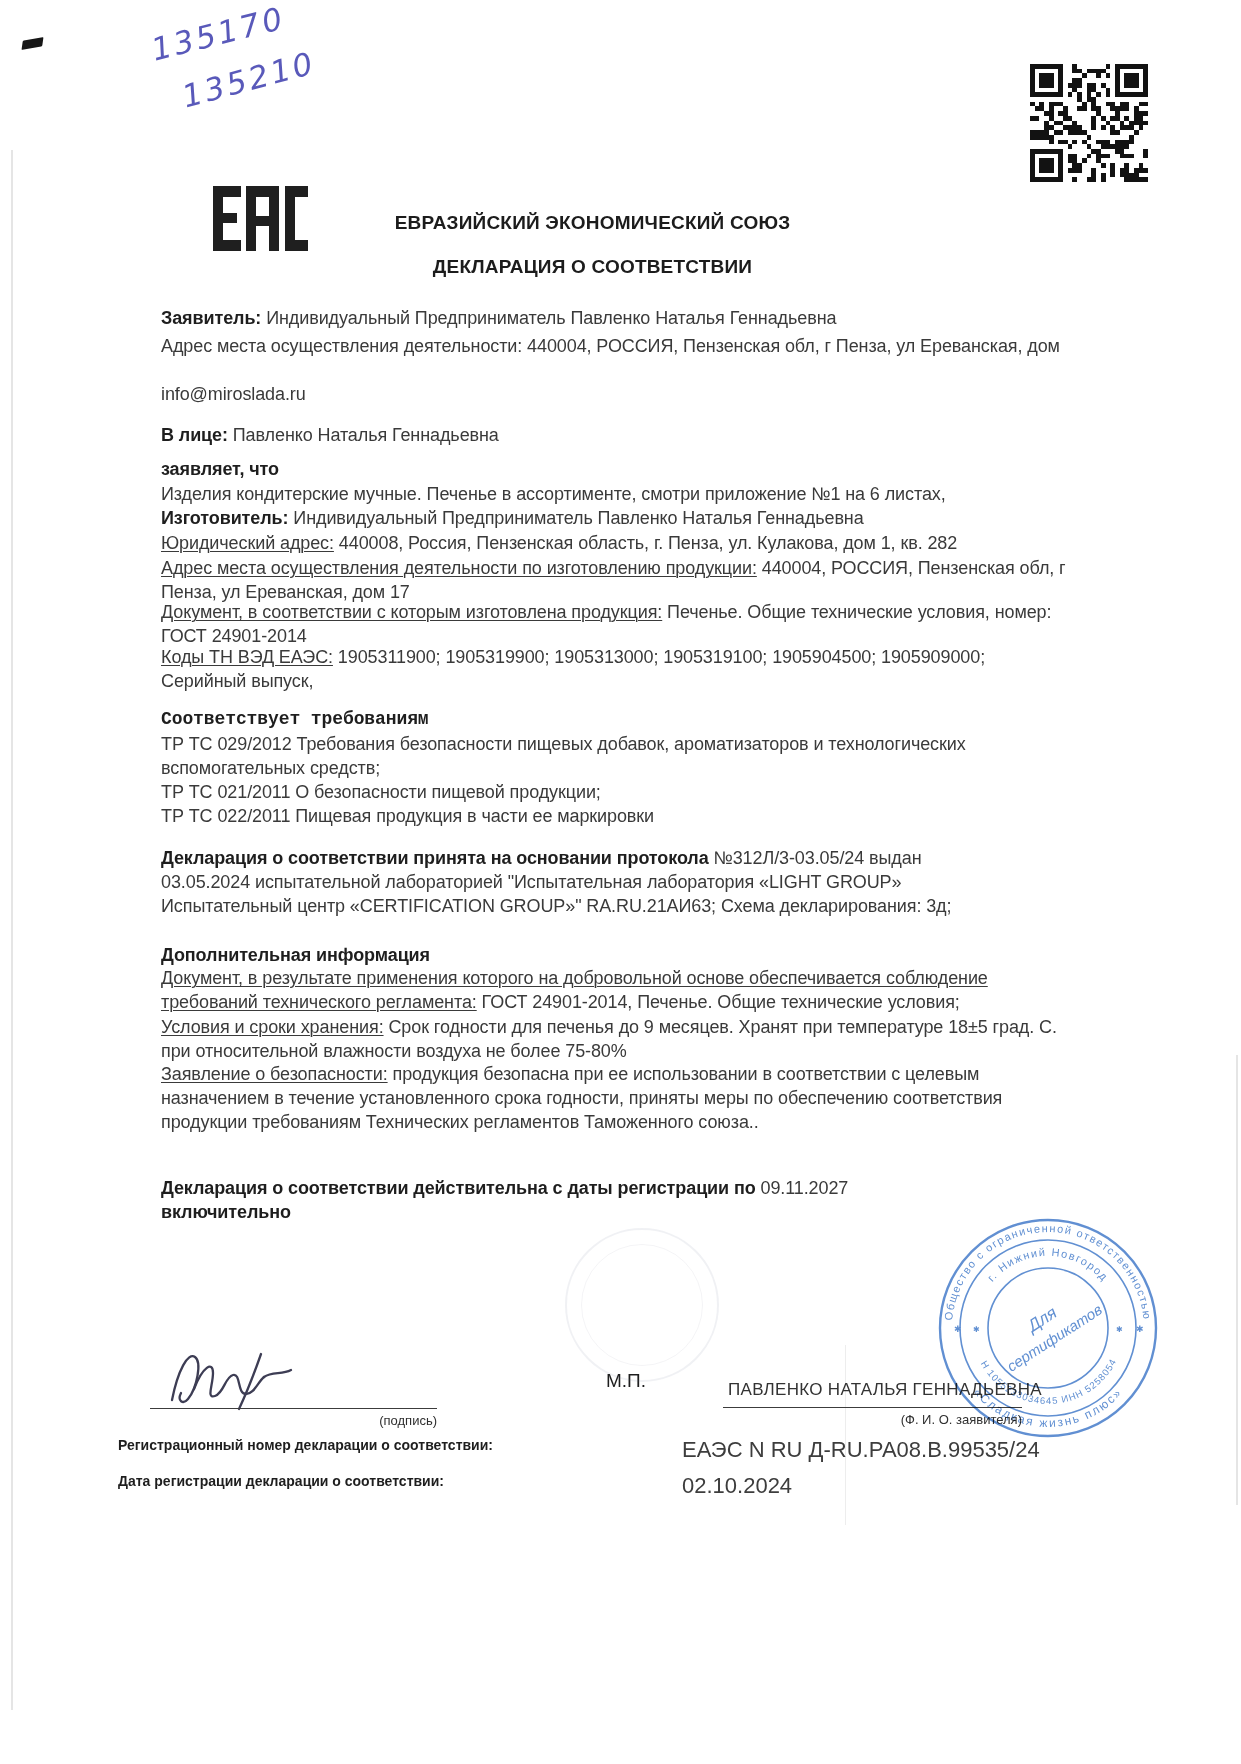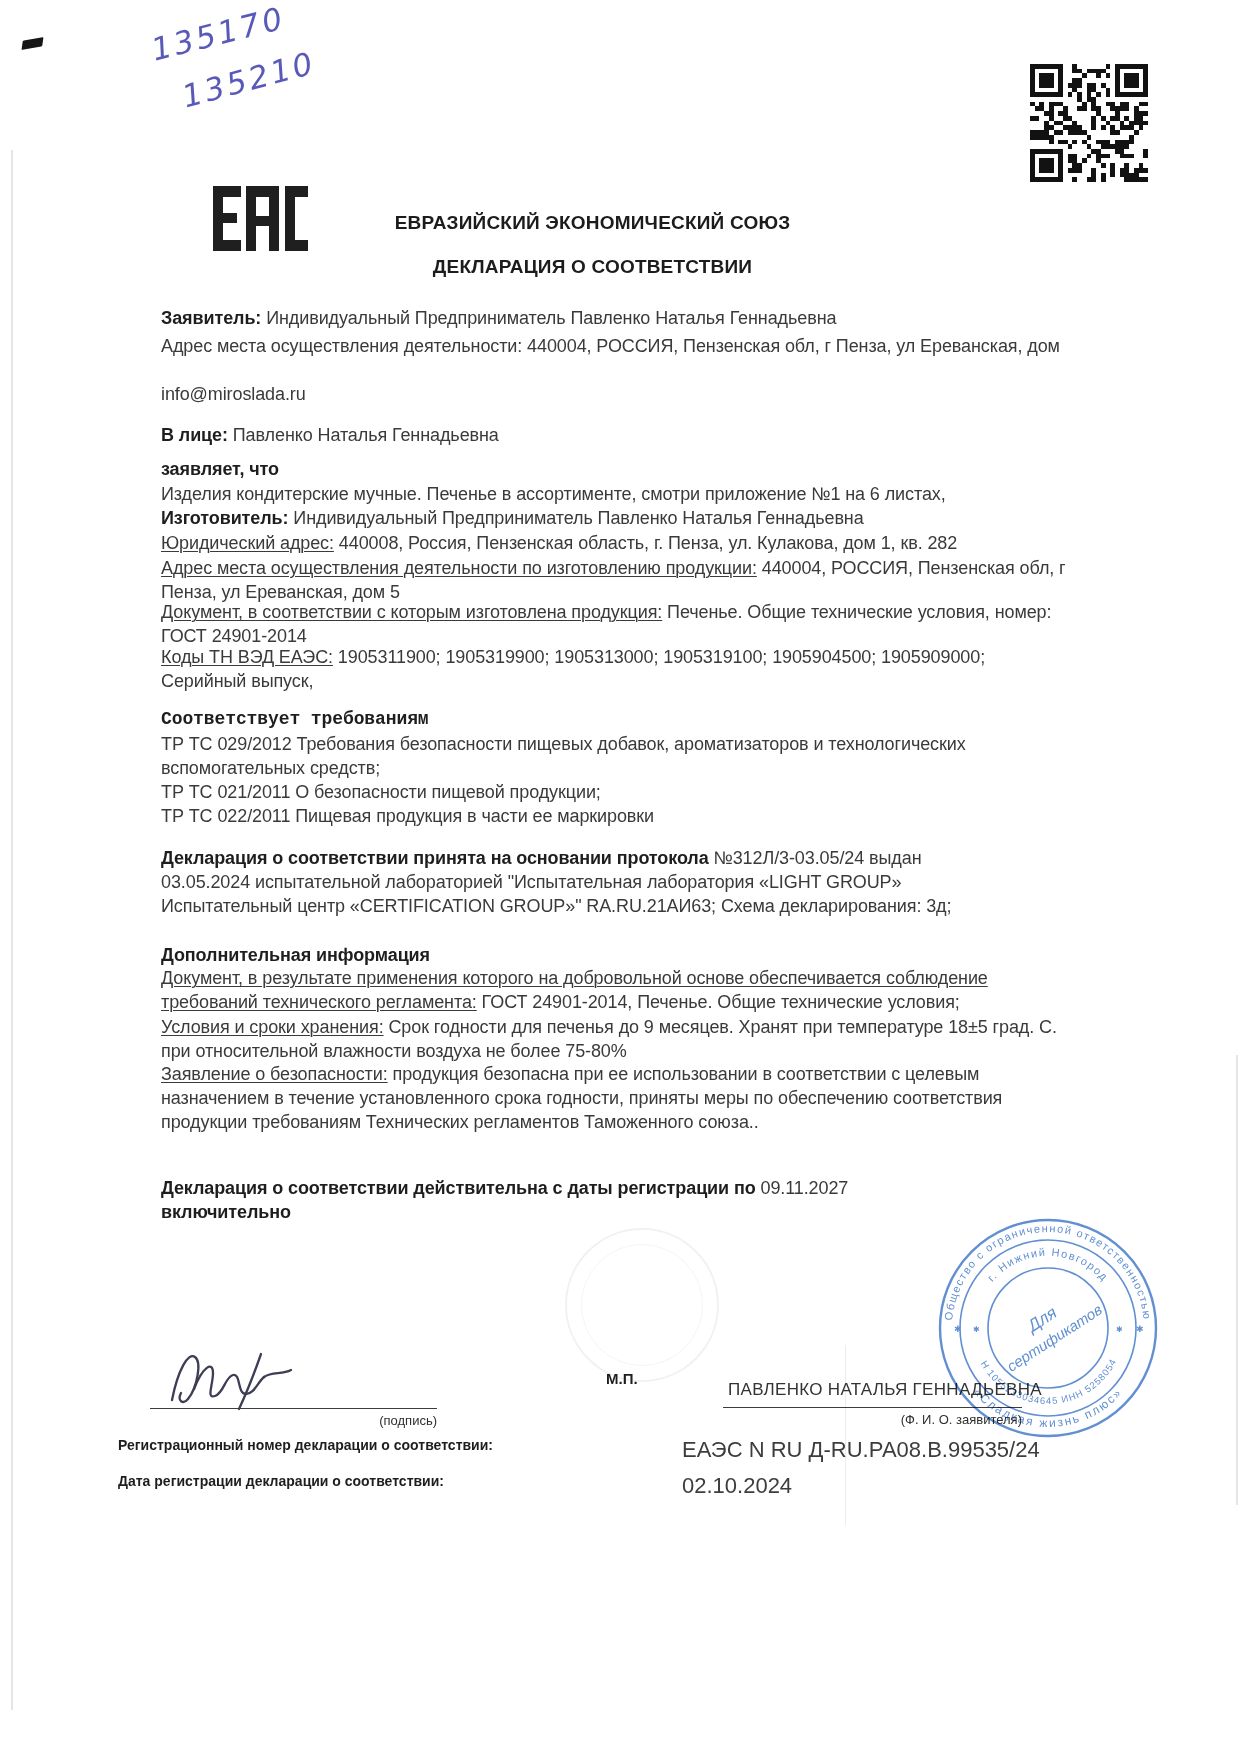--- a/index.html
+++ b/index.html
@@ -30,21 +30,21 @@
     font-size:19px;letter-spacing:.2px;color:#1c1c1c;}
   .t1{top:212px;}
   .t2{top:256px;}
   
   .para{position:absolute;left:118px;width:1016px;font-size:18px;line-height:24px;
     letter-spacing:-0.1px;color:#3a3a3a;margin-left:43px;}
   .run-n{font-weight:normal;}
   .run-b{font-weight:bold;color:#1e1e1e;}
   .run-u{text-decoration:underline;text-underline-offset:2px;text-decoration-thickness:1px;}
   
-  .mp{position:absolute;left:606px;top:1370px;font-size:15px;font-weight:bold;color:#1e1e1e;}
+  .mp{position:absolute;left:606px;top:1370px;font-size:19px;font-weight:normal;color:#1e1e1e;}
   .sig-svg{position:absolute;left:158px;top:1342px;width:250px;height:74px;}
   .sigline{position:absolute;border-top:1.6px solid #3c3c3c;height:0;}
   .sigline.l{left:150px;top:1408px;width:287px;}
   .sigline.r{left:723px;top:1407px;width:299px;}
   .sublabel{position:absolute;font-size:13px;color:#2f2f2f;text-align:right;}
   .sublabel.podpis{left:150px;top:1413px;width:287px;}
   .sublabel.fio{left:723px;top:1412px;width:299px;}
   .fio-value{position:absolute;left:728px;top:1380px;width:320px;font-size:17px;
     letter-spacing:.3px;color:#333;}
   .reg-label{position:absolute;left:118px;font-size:14px;font-weight:bold;color:#1e1e1e;}
@@ -298,21 +298,21 @@
   <div class="title t2">ДЕКЛАРАЦИЯ О СООТВЕТСТВИИ</div>
 
   <div id="doc-body">
       <div class="para" style="top: 306px;"><span class="run-b">Заявитель:</span><span class="run-n"> Индивидуальный Предприниматель Павленко Наталья Геннадьевна</span></div>
       <div class="para" style="top: 334px;"><span class="run-n">Адрес места осуществления деятельности: 440004, РОССИЯ, Пензенская обл, г Пенза, ул Ереванская, дом</span><br><br><span class="run-n">info@miroslada.ru</span></div>
       <div class="para" style="top: 423px;"><span class="run-b">В лице:</span><span class="run-n"> Павленко Наталья Геннадьевна</span></div>
       <div class="para" style="top: 457px;"><span class="run-b">заявляет, что</span></div>
       <div class="para" style="top: 482px;"><span class="run-n">Изделия кондитерские мучные. Печенье в ассортименте, смотри приложение №1 на 6 листах,</span></div>
       <div class="para" style="top: 506px;"><span class="run-b">Изготовитель:</span><span class="run-n"> Индивидуальный Предприниматель Павленко Наталья Геннадьевна</span></div>
       <div class="para" style="top: 531px;"><span class="run-u">Юридический адрес:</span><span class="run-n"> 440008, Россия, Пензенская область, г. Пенза, ул. Кулакова, дом 1, кв. 282</span></div>
-      <div class="para" style="top: 556px;"><span class="run-u">Адрес места осуществления деятельности по изготовлению продукции:</span><span class="run-n"> 440004, РОССИЯ, Пензенская обл, г</span><br><span class="run-n">Пенза, ул Ереванская, дом 5</span></div>
+      <div class="para" style="top: 556px;"><span class="run-u">Адрес места осуществления деятельности по изготовлению продукции:</span><span class="run-n"> 440004, РОССИЯ, Пензенская обл, г</span><br><span class="run-n">Пенза, ул Ереванская, дом 17</span></div>
       <div class="para" style="top: 600px;"><span class="run-u">Документ, в соответствии с которым изготовлена продукция:</span><span class="run-n"> Печенье. Общие технические условия, номер:</span><br><span class="run-n">ГОСТ 24901-2014</span></div>
       <div class="para" style="top: 645px;"><span class="run-u">Коды ТН ВЭД ЕАЭС:</span><span class="run-n"> 1905311900; 1905319900; 1905313000; 1905319100; 1905904500; 1905909000;</span></div>
       <div class="para" style="top: 669px;"><span class="run-n">Серийный выпуск,</span></div>
       <div class="para" style="top: 707px; font-family: Liberation Mono, monospace;"><span class="run-b">Соответствует требованиям</span></div>
       <div class="para" style="top: 732px;"><span class="run-n">ТР ТС 029/2012 Требования безопасности пищевых добавок, ароматизаторов и технологических</span><br><span class="run-n">вспомогательных средств;</span></div>
       <div class="para" style="top: 780px;"><span class="run-n">ТР ТС 021/2011 О безопасности пищевой продукции;</span></div>
       <div class="para" style="top: 804px;"><span class="run-n">ТР ТС 022/2011 Пищевая продукция в части ее маркировки</span></div>
       <div class="para" style="top: 846px;"><span class="run-b">Декларация о соответствии принята на основании протокола</span><span class="run-n"> №312Л/3-03.05/24  выдан</span><br><span class="run-n">03.05.2024  испытательной лабораторией "Испытательная лаборатория «LIGHT GROUP»</span><br><span class="run-n">Испытательный центр «CERTIFICATION GROUP»" RA.RU.21АИ63; Схема декларирования: 3д;</span></div>
       <div class="para" style="top: 943px;"><span class="run-b">Дополнительная информация</span></div>
       <div class="para" style="top: 966px;"><span class="run-u">Документ, в результате применения которого на добровольной основе обеспечивается соблюдение</span><br><span class="run-u">требований технического регламента:</span><span class="run-n"> ГОСТ 24901-2014,  Печенье. Общие технические условия;</span></div>

